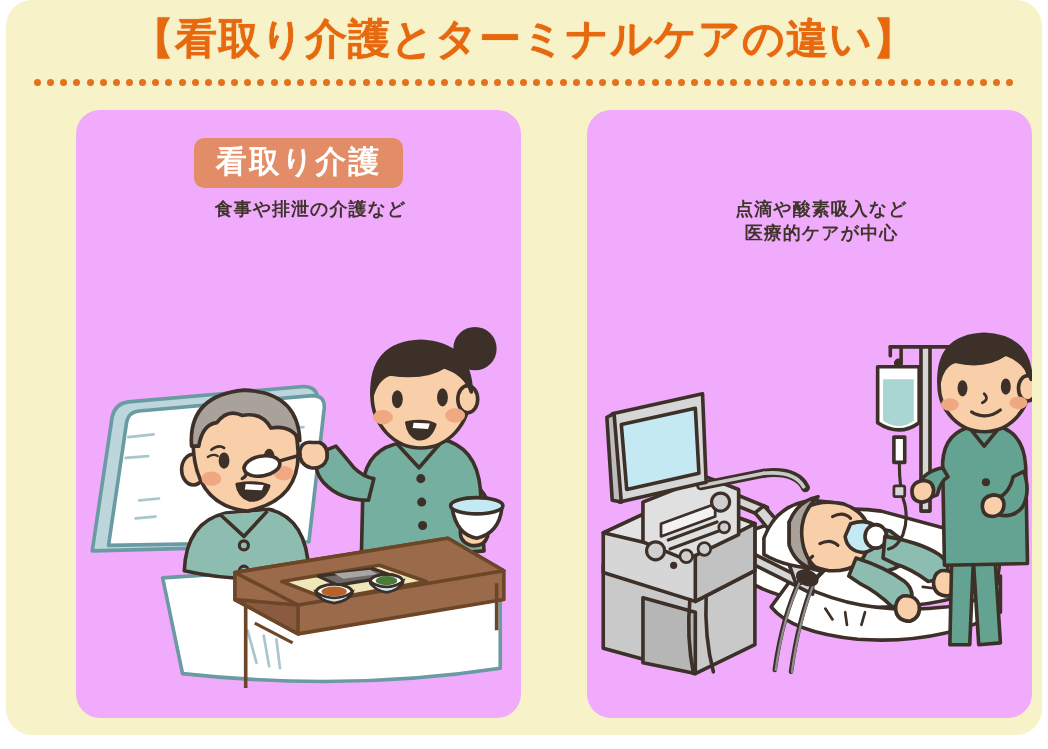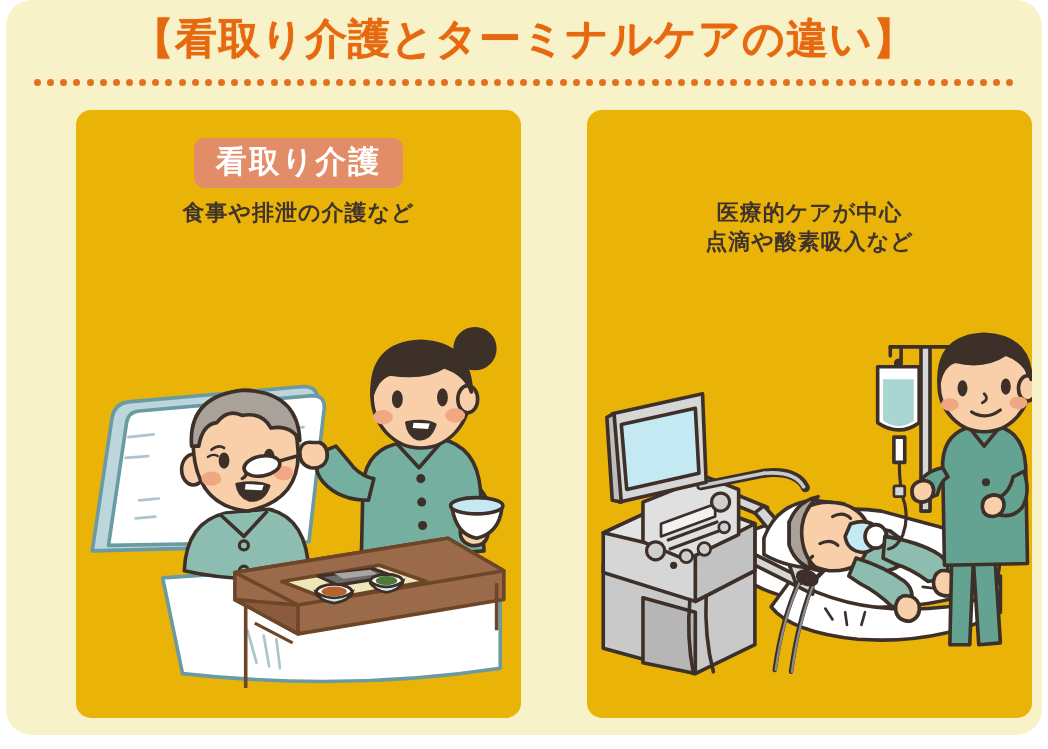--- a/index.html
+++ b/index.html
@@ -34,34 +34,34 @@
     display:flex;justify-content:space-between;align-items:center;
   }
   .dot{width:7px;height:7px;border-radius:50%;background:#e3711d;flex:0 0 auto;}
 
   
   .panels{
     position:absolute;left:22px;top:110px;width:1004px;height:608px;
     display:flex;gap:18px;
   }
   .panel{
-    flex:1 1 0;background:#eab308;border-radius:15px;
+    flex:1 1 0;background:#f0abfc;border-radius:24px;
     position:relative;overflow:hidden;margin-left:48px;
   }
   .badge-row{position:absolute;top:28px;left:0;width:100%;display:flex;justify-content:center;}
   .badge{
     background:#e38d68;color:#ffffff;
     font-size:31px;font-weight:bold;line-height:1;
     padding:8px 22px 11px 22px;border-radius:10px;
     letter-spacing:2px;white-space:nowrap;
   }
   .desc{
-    position:absolute;top:88px;left:0;width:100%;
+    position:absolute;top:88px;left:12px;width:100%;
     text-align:center;color:#3f332c;
-    font-size:22px;font-weight:bold;line-height:1.33;
+    font-size:18px;font-weight:bold;line-height:1.33;
     letter-spacing:1px;
   }
   .desc span{display:block;}
 
   .art{position:absolute;left:0;bottom:0;width:100%;height:430px;}
   .art svg{display:block;width:100%;height:100%;}
 </style>
 </head>
 <body>
 
@@ -277,22 +277,22 @@
 
             <ellipse cx="344" cy="302" rx="18" ry="8" fill="#ffffff" stroke="#3c3028" stroke-width="3.5"></ellipse>
             <path d="M326 302 Q344 314 362 302 Q358 312 344 314 Q330 312 326 302 Z" fill="#cfe7f0" stroke="#3c3028" stroke-width="3"></path>
             <ellipse cx="344" cy="301" rx="12" ry="5" fill="#4a7a3c"></ellipse>
           </svg>
         </div>
       </div>
 
       <div class="panel">
         <div class="desc">
+          <span>点滴や酸素吸入など</span>
           <span>医療的ケアが中心</span>
-          <span>点滴や酸素吸入など</span>
         </div>
 
         <div class="art">
           <svg viewBox="0 0 493 430" xmlns="http://www.w3.org/2000/svg">
 
             <path d="M176 248 Q260 214 326 224 L430 252 Q468 270 452 302 Q396 334 300 330
                      Q214 326 176 300 Z" fill="#ffffff" stroke="#3c3028" stroke-width="4" stroke-linejoin="round"></path>
             <path d="M226 300 Q300 342 400 330 Q452 322 458 296 L458 336 Q392 372 300 366
                      Q226 358 204 330 Z" fill="#ffffff" stroke="#3c3028" stroke-width="4" stroke-linejoin="round"></path>
 

